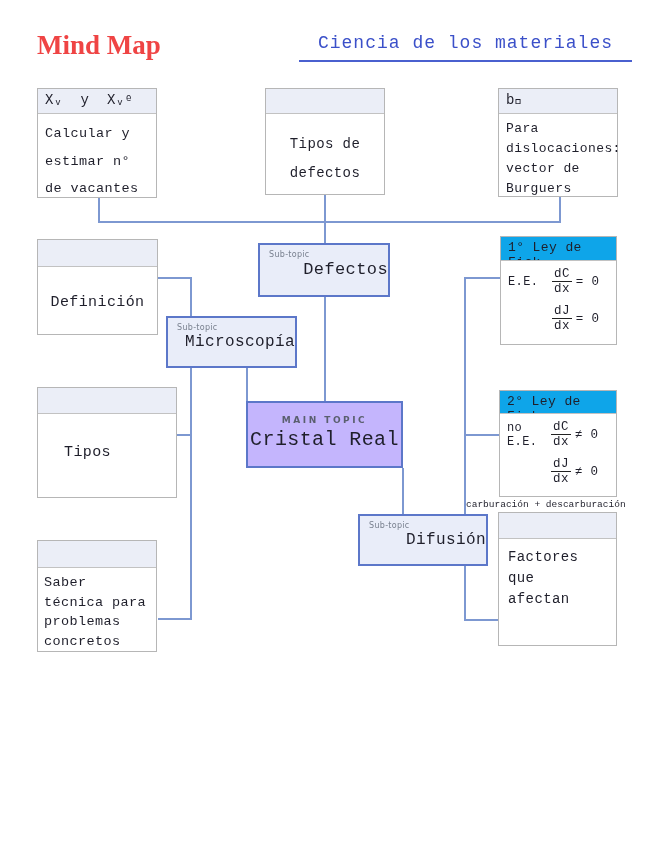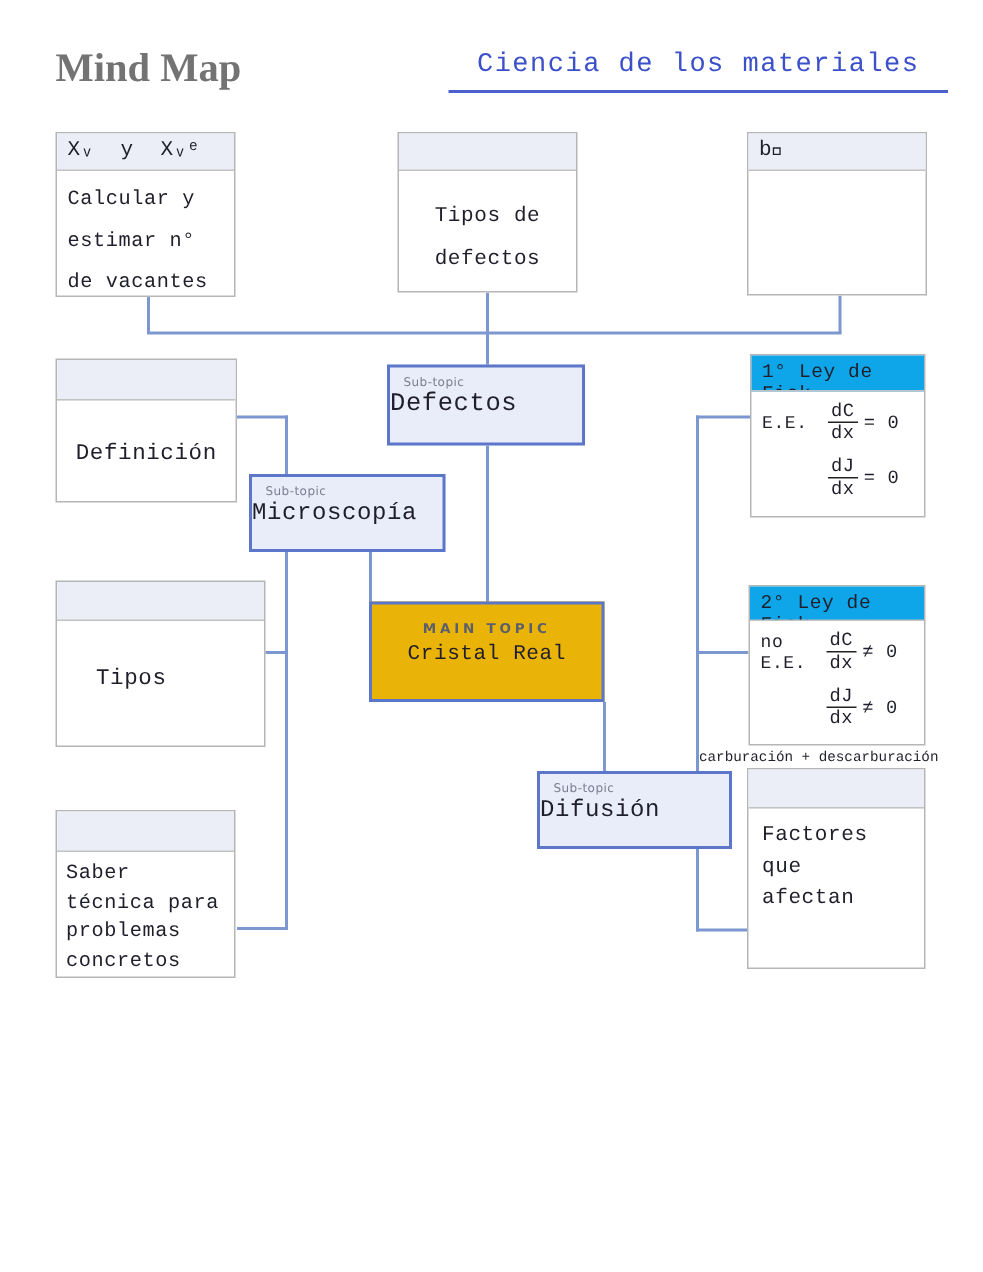--- a/index.html
+++ b/index.html
@@ -2,21 +2,21 @@
 <html><head>
 <meta charset="utf-8">
 <style>
   html,body{margin:0;padding:0;background:#ffffff;}
   .page{position:relative;width:655px;height:848px;background:#ffffff;overflow:hidden;
         font-family:"DejaVu Sans",sans-serif;color:#26262e;}
   .hw{font-family:Liberation Mono, monospace;letter-spacing:.4px;color:#1f1f2b;}
 
   
   .page-title{position:absolute;left:37px;top:30px;font-family:"Liberation Serif",serif;
-              font-weight:700;font-size:27px;color:#737373;}
+              font-weight:700;font-size:27px;color:#ef4444;}
   .subject{position:absolute;left:299px;top:33px;width:333px;height:27px;text-align:center;
            font-size:18px;color:#3b50c9;border-bottom:2px solid #4a60cf;letter-spacing:1px;}
 
   
   .line{position:absolute;background:#7d98d1;z-index:1;}
 
   
   .box{position:absolute;background:#ffffff;border:1.5px solid #b6b6b6;z-index:2;box-sizing:border-box;}
   .box .hdr{background:#ebeef7;border-bottom:1.5px solid #c2c2c2;box-sizing:border-box;
             font-size:13px;padding:3px 16px 0 7px;overflow:hidden;}
@@ -63,31 +63,31 @@
   #box-factores{left:498px;top:512px;width:119px;height:134px;}
   #box-factores .hdr{height:26px;}
   #box-factores .bdy{padding:8px 0 0 9px;width:80px;line-height:1.5;font-size:14px;}
 
   .annotation{position:absolute;left:466px;top:499px;width:186px;font-size:9.5px;
               letter-spacing:0;color:#1f1f2b;z-index:2;}
 
   
   .sub{position:absolute;background:#e9edf9;border:2px solid #5c77c9;z-index:2;box-sizing:border-box;}
   .sub .sub-label{font-size:8px;color:#79808f;padding:5px 16px 0 9px;letter-spacing:.3px;}
-  .sub .sub-title{text-align:left;font-size:16px;margin-top:1px;}
+  .sub .sub-title{text-align:right;font-size:16px;margin-top:1px;}
   #sub-defectos{left:258px;top:243px;width:132px;height:54px;}
   #sub-defectos .sub-title{font-size:17px;}
   #sub-microscopia{left:166px;top:316px;width:131px;height:52px;}
   #sub-difusion{left:358px;top:514px;width:130px;height:52px;}
 
   
-  .main{position:absolute;background:#eab308;border:2px solid #5c77c9;z-index:3;box-sizing:border-box;}
+  .main{position:absolute;background:#c4b5fd;border:2px solid #5c77c9;z-index:3;box-sizing:border-box;}
   #main-topic{left:246px;top:401px;width:157px;height:67px;text-align:center;}
   .main-label{font-size:9px;font-weight:bold;color:#5a5f6e;letter-spacing:2.5px;margin-top:12px;}
-  .main-title{font-size:14px;margin-top:3px;}
+  .main-title{font-size:20px;margin-top:3px;}
 
   
   #ln-a{left:98px;top:198px;width:2px;height:24px;}
   #ln-b{left:324px;top:195px;width:2px;height:49px;}
   #ln-c{left:559px;top:197px;width:2px;height:25px;}
   #ln-top{left:98px;top:221px;width:463px;height:2px;}
   #ln-def-main{left:324px;top:297px;width:2px;height:105px;}
   #ln-definicion{left:158px;top:277px;width:34px;height:2px;}
   #ln-left-trunk{left:190px;top:277px;width:2px;height:343px;}
   #ln-tipos{left:158px;top:434px;width:34px;height:2px;}
@@ -130,20 +130,21 @@
     <div class="bdy hw">Calcular y estimar n° de vacantes</div>
   </div>
 
   <div class="box" id="box-defect-types">
     <div class="hdr"></div>
     <div class="bdy hw">Tipos de defectos</div>
   </div>
 
   <div class="box" id="box-burgers">
     <div class="hdr hw">b⃗</div>
+    <div class="bdy hw">Para dislocaciones: vector de Burguers</div>
   </div>
 
   <div class="box" id="box-definicion">
     <div class="hdr"></div>
     <div class="bdy hw">Definición</div>
   </div>
 
   <div class="box" id="box-tipos">
     <div class="hdr"></div>
     <div class="bdy hw">Tipos</div>

